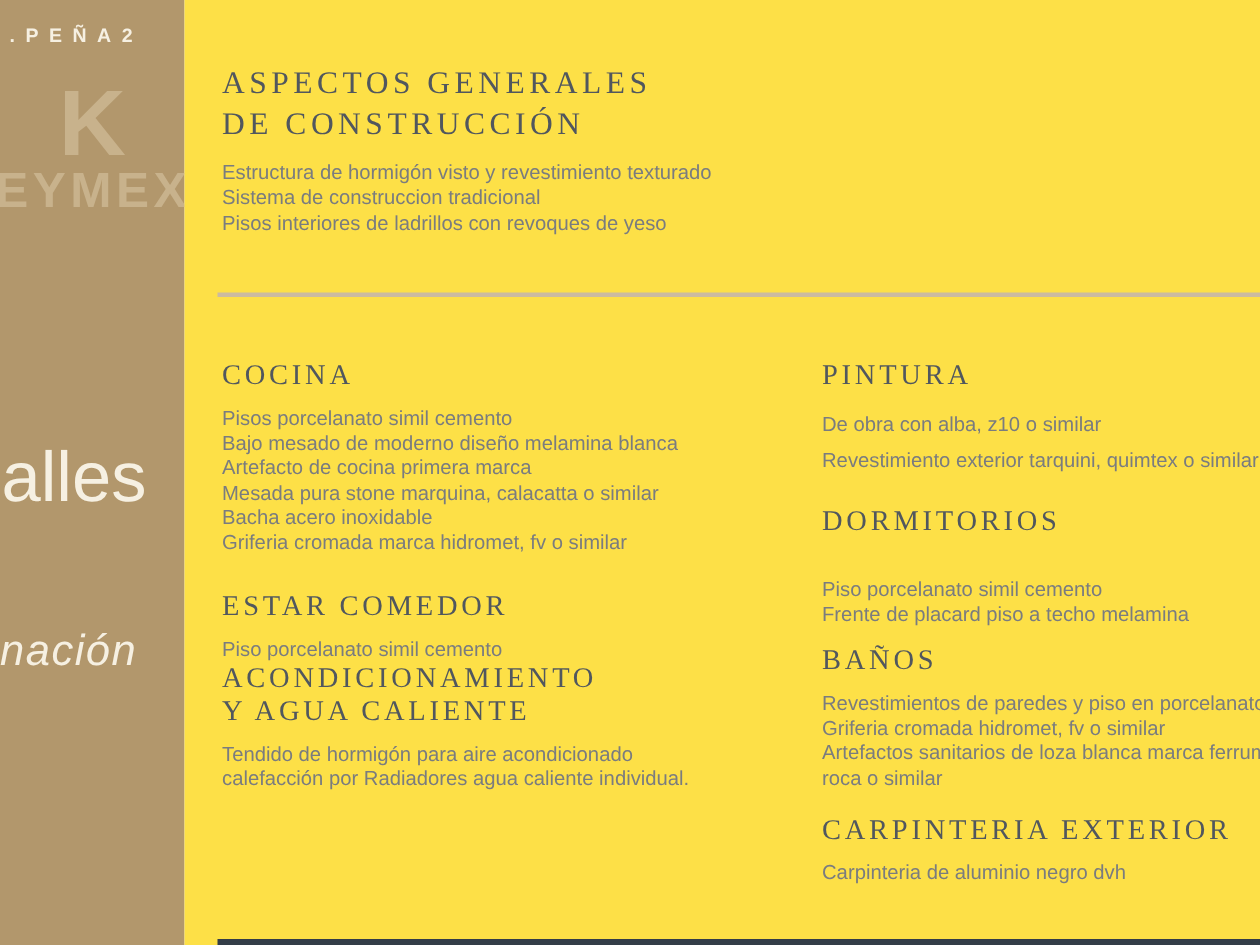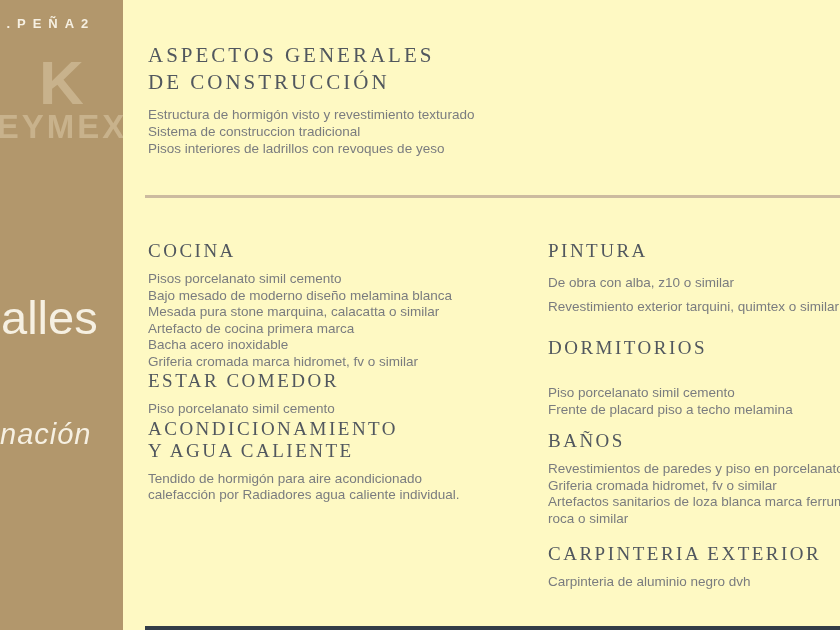--- a/index.html
+++ b/index.html
@@ -23,41 +23,41 @@
   .logo-k{position:absolute;top:52px;left:0;width:123px;text-align:center;font-size:62px;
     font-weight:700;line-height:1;color:var(--brand-tan-light);}
   .logo-word{position:absolute;top:108px;left:-30px;font-size:33px;font-weight:700;
     letter-spacing:3px;color:var(--brand-tan-light);white-space:nowrap;}
   .side-title{position:absolute;top:290px;left:1px;font-size:47px;font-weight:normal;
     color:var(--cream);white-space:nowrap;}
   .side-subtitle{position:absolute;top:418px;left:0;font-size:29px;font-weight:normal;
     letter-spacing:1px;color:var(--cream);white-space:nowrap;font-style:italic;}
 
   
-  .content{position:absolute;left:123px;top:0;right:0;bottom:0;background:#fef9c3;}
+  .content{position:absolute;left:123px;top:0;right:0;bottom:0;background:#fde047;}
   .intro{position:absolute;left:25px;top:42px;}
   .intro h1{font-family:"Liberation Serif",serif;font-weight:normal;font-size:21px;
     line-height:27px;letter-spacing:3px;color:var(--heading);}
   .intro-lines{margin-top:10px;}
   .line{font-size:13.5px;line-height:17px;color:var(--body-text);white-space:nowrap;}
 
   .divider{position:absolute;left:22px;right:0;top:195px;height:3px;border:none;
     background:var(--divider);}
 
   .col{position:absolute;top:240px;}
   .col-left{left:25px;width:395px;}
   .col-right{left:425px;width:300px;}
 
   .sec-title{font-family:"Liberation Serif",serif;font-weight:normal;font-size:19px;
     line-height:22px;letter-spacing:2.5px;color:var(--heading);white-space:nowrap;}
   .sec-lines{margin-top:9px;}
   .sec .line{line-height:16.5px;}
 
   
-  [data-name="section-estar-comedor"]{}
+  [data-name="section-estar-comedor"]{margin-top:24px;}
   [data-name="section-acondicionamiento-y-agua-caliente"]{}
   [data-name="section-pintura"] .line{line-height:24px;}
   [data-name="section-dormitorios"]{margin-top:18px;}
   [data-name="section-dormitorios"] .sec-lines{margin-top:26px;}
   [data-name="section-banos"]{margin-top:12px;}
   [data-name="section-carpinteria-exterior"]{margin-top:16px;}
 
   .footer-bar{position:absolute;left:22px;right:0;bottom:0;height:4px;background:var(--footer-bar);}
 </style>
 </head>
@@ -85,22 +85,22 @@
     </header>
 
     <hr class="divider" data-name="section-divider">
 
     <div class="col col-left" id="col-left" data-name="column-left">
         <section class="sec" data-name="section-cocina">
           <h2 class="sec-title" data-name="section-title">COCINA</h2>
           <div class="sec-lines" data-name="section-lines">
             <div class="line" data-name="spec-line">Pisos porcelanato simil cemento</div>
             <div class="line" data-name="spec-line">Bajo mesado de moderno diseño melamina blanca</div>
+            <div class="line" data-name="spec-line">Artefacto de cocina primera marca</div>
             <div class="line" data-name="spec-line">Mesada pura stone marquina, calacatta o similar</div>
-            <div class="line" data-name="spec-line">Artefacto de cocina primera marca</div>
             <div class="line" data-name="spec-line">Bacha acero inoxidable</div>
             <div class="line" data-name="spec-line">Griferia cromada marca hidromet, fv o similar</div>
           </div>
         </section>
         <section class="sec" data-name="section-estar-comedor">
           <h2 class="sec-title" data-name="section-title">ESTAR COMEDOR</h2>
           <div class="sec-lines" data-name="section-lines">
             <div class="line" data-name="spec-line">Piso porcelanato simil cemento</div>
           </div>
         </section>

